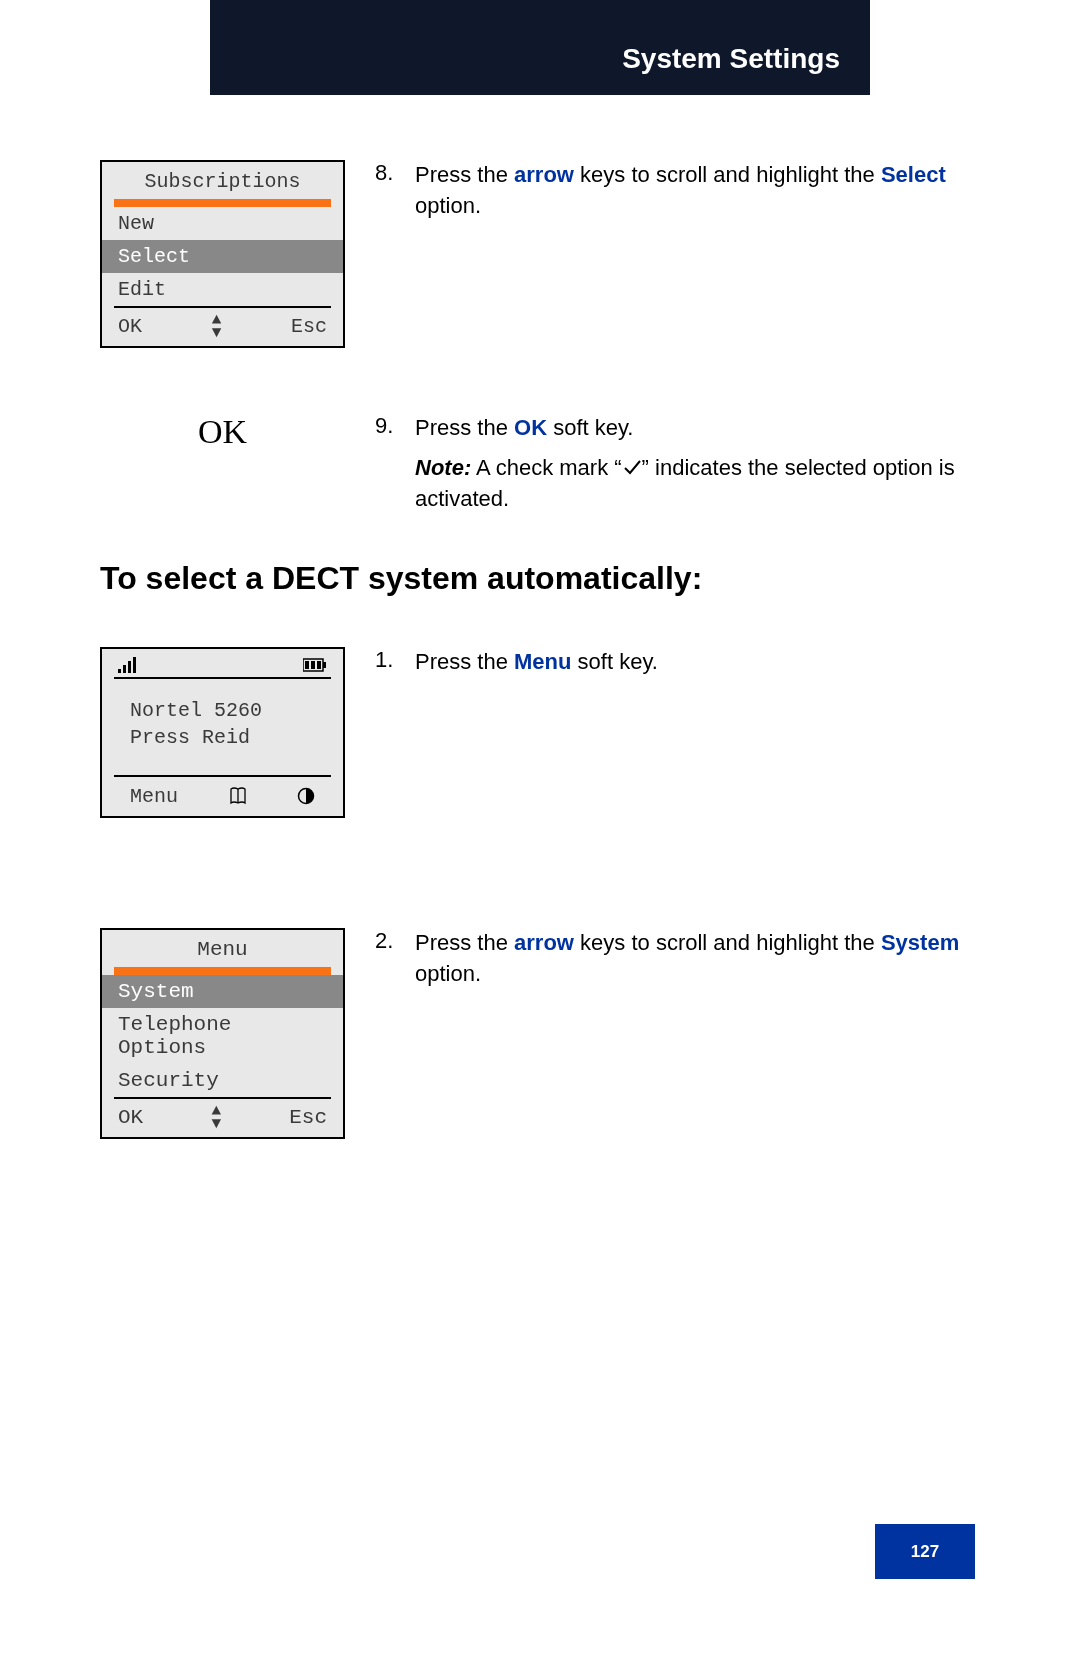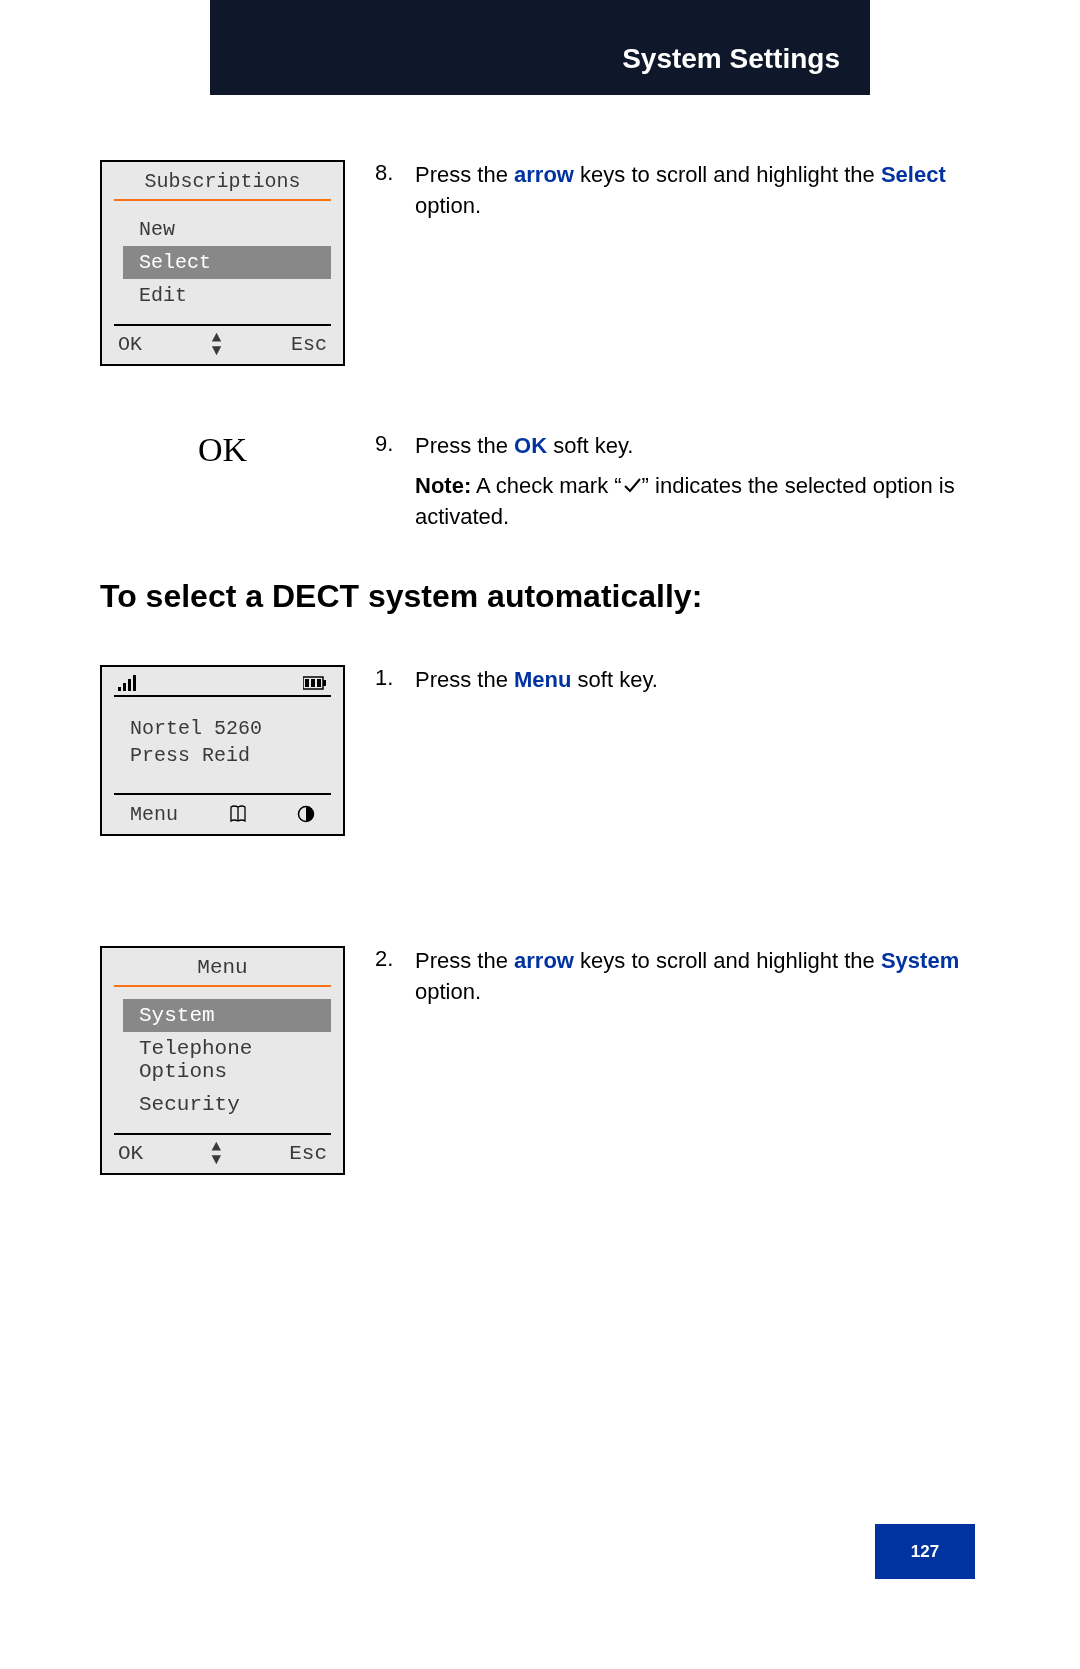--- a/index.html
+++ b/index.html
@@ -72,45 +72,44 @@
   }
   .step-num {
     width: 40px;
     flex-shrink: 0;
   }
   .step-text {
     flex: 1;
     line-height: 1.4;
   }
   .blue-bold { color: #0033a0; font-weight: bold; }
-  .italic-bold { font-weight: bold; }
+  .italic-bold { font-style: italic; font-weight: bold; }
   .section-heading {
     font-weight: bold;
     font-size: 32px;
     margin: 30px 0 50px 0;
   }
 
   
   .device-screen {
     width: 245px;
     border: 2px solid #000;
     background: #e8e8e8;
     font-family: "Courier New", monospace;
     font-size: 20px;
     color: #3a3a3a;
   }
   .ds-title {
     text-align: center;
     padding: 8px 0 6px 0;
-    border-bottom: 2px solid #f97316;
+    border-bottom: 8px solid #f97316;
     margin: 0 12px;
   }
   .ds-list {
-    padding: 12px;
-    margin-left: 9px;
+    padding: 0;
   }
   .ds-item {
     padding: 5px 16px;
   }
   .ds-item.selected {
     background: #888;
     color: #fff;
   }
   .ds-softbar {
     border-top: 2px solid #000;

